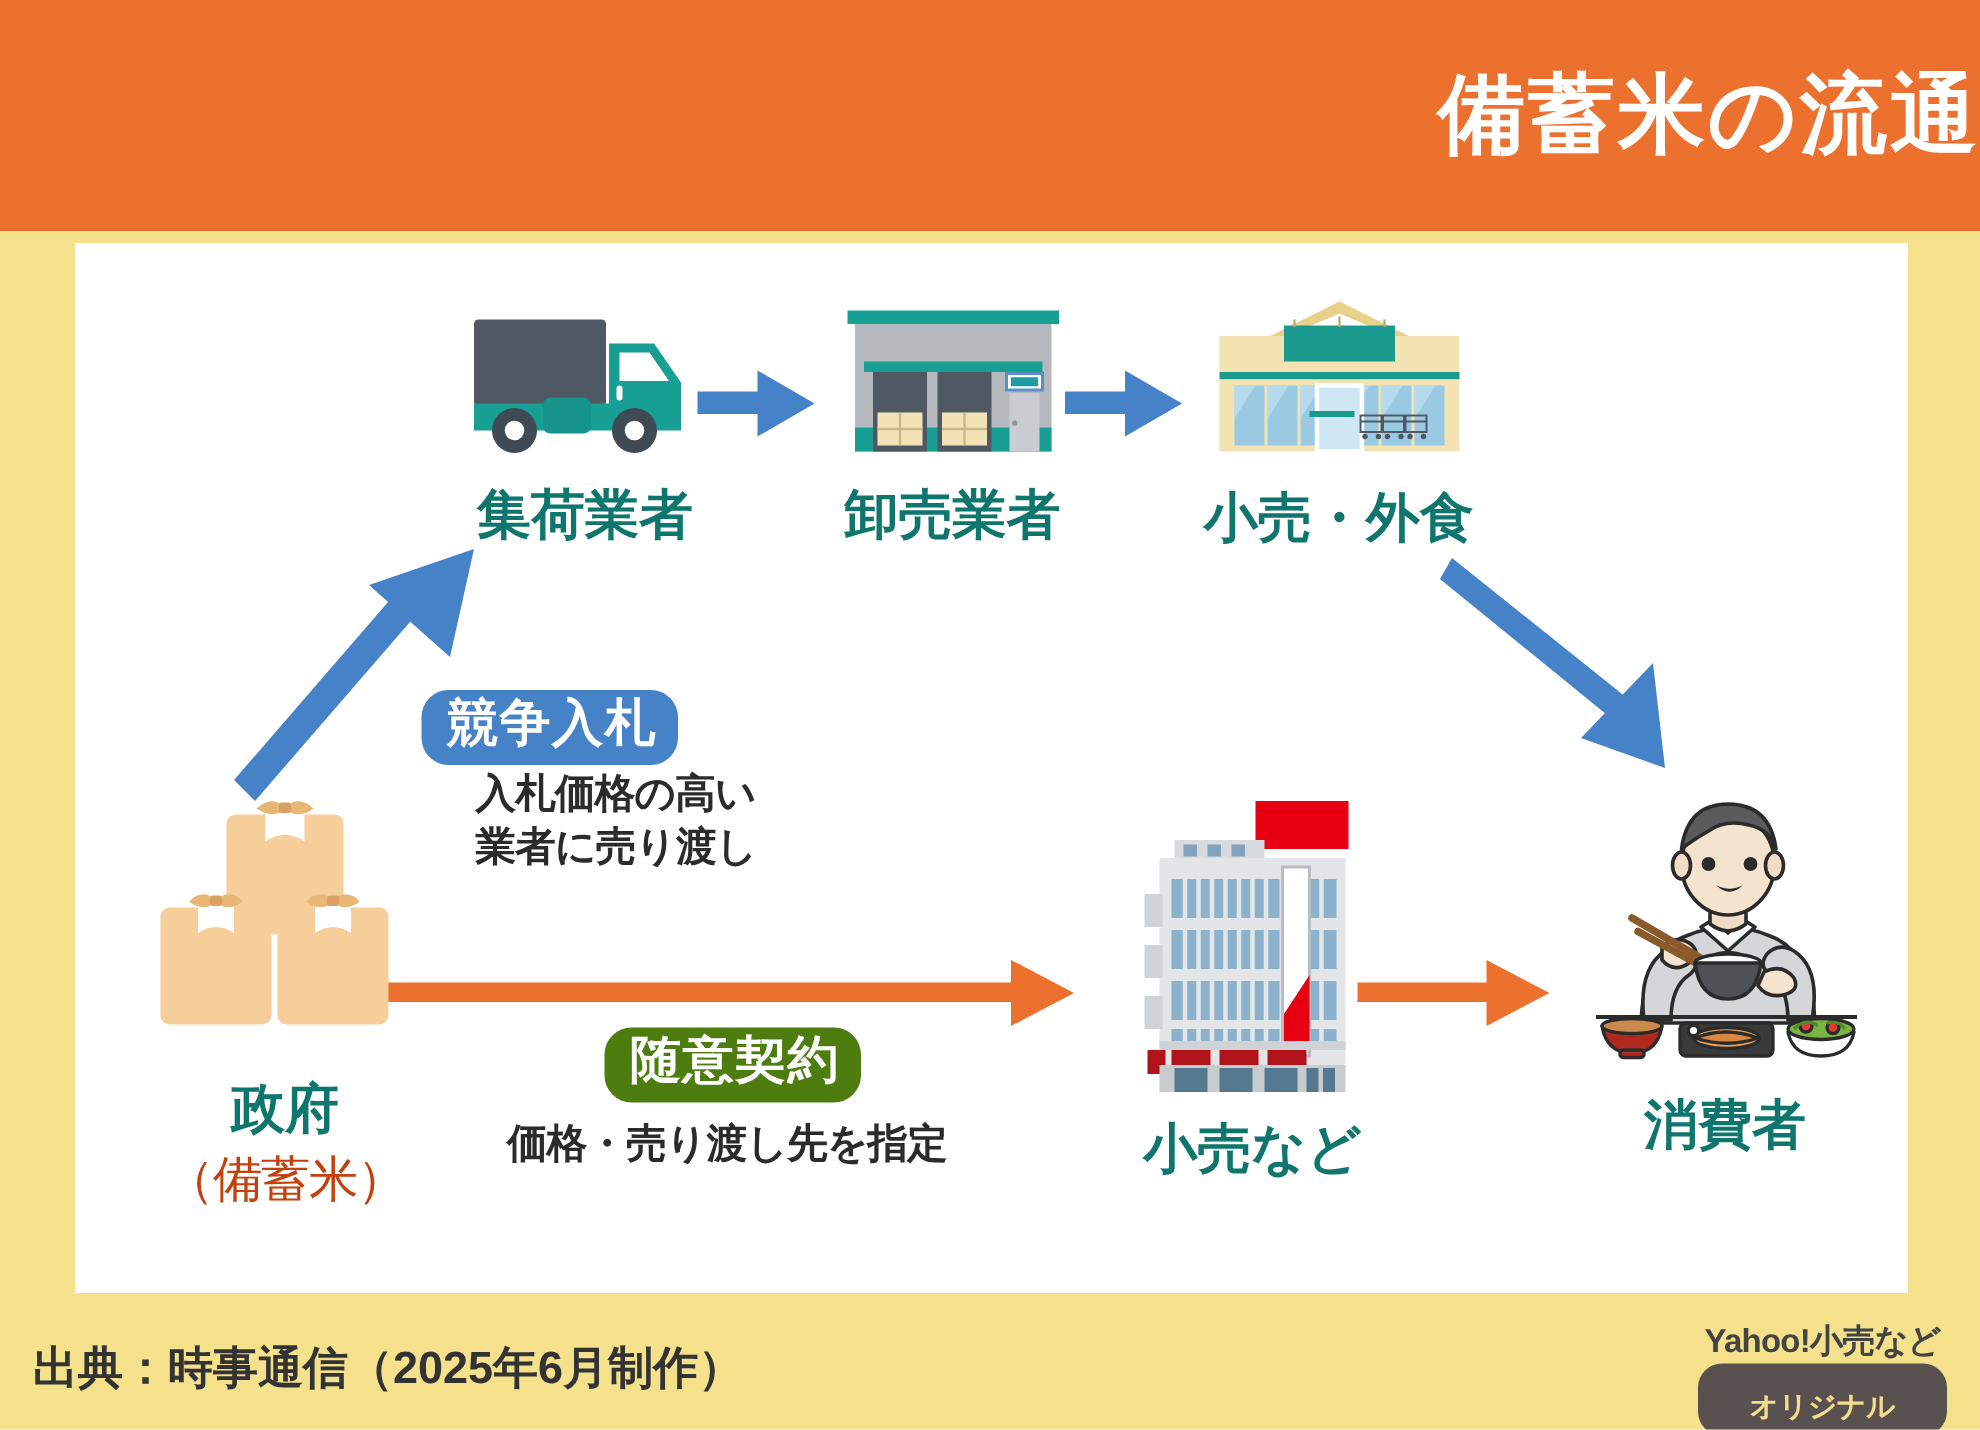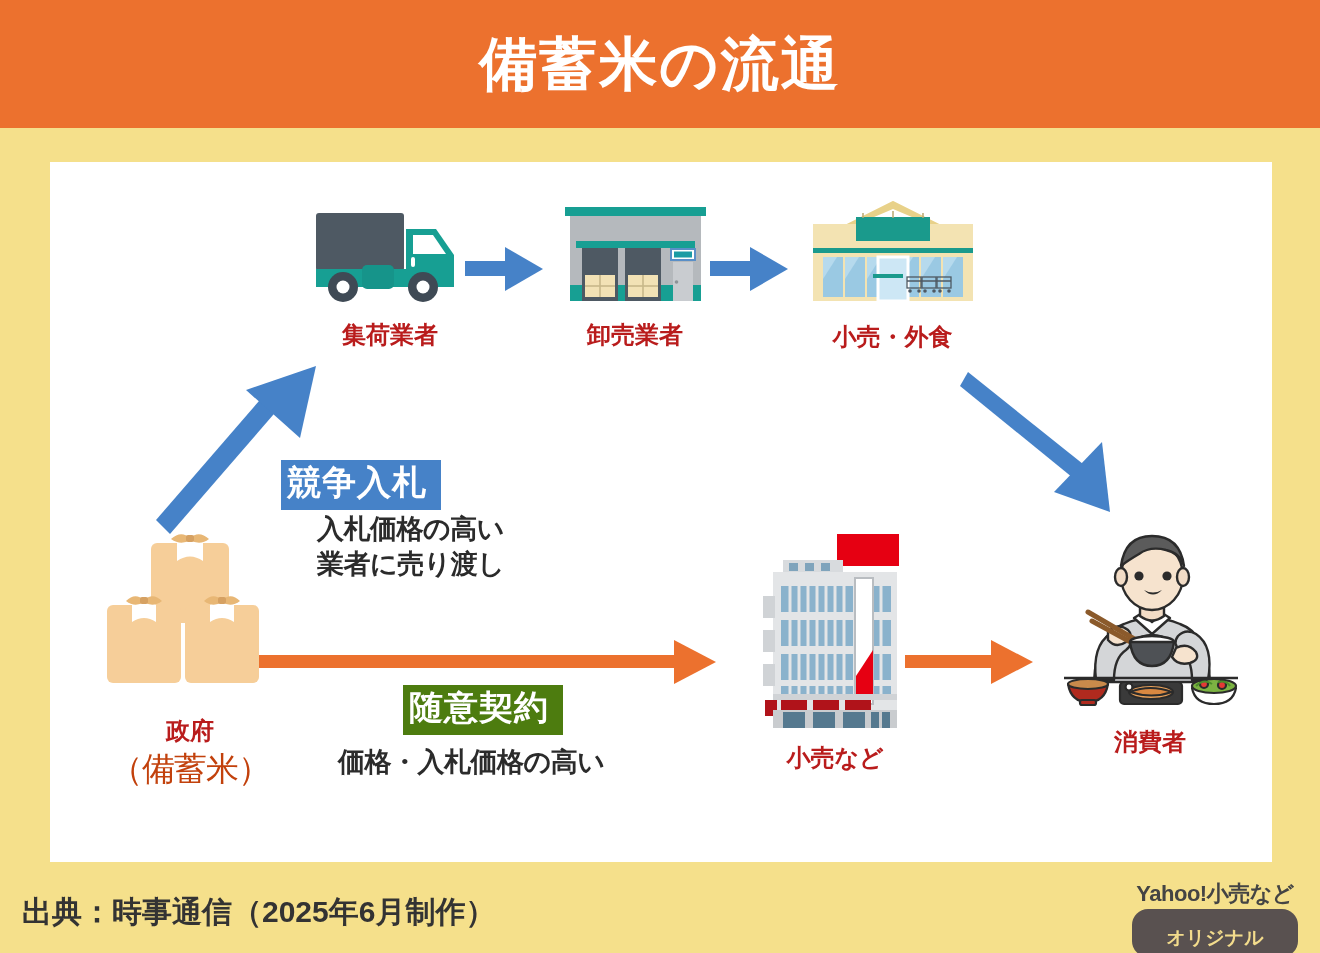--- a/index.html
+++ b/index.html
@@ -14,25 +14,25 @@
     font-family: "Liberation Sans", "DejaVu Sans", sans-serif;
     overflow: hidden;
     position: relative;
   }
 
   
   .header {
     position: absolute;
     left: 0; top: 0;
     width: 1320px;
-    height: 128px;
+    height: 154px;
     background: #EC712E;
     display: flex;
     align-items: center;
-    justify-content: center;
+    justify-content: flex-end;
   }
   .header-title {
     color: #FFFFFF;
     font-size: 58px;
     font-weight: bold;
     letter-spacing: 2px;
     line-height: 1;
   }
 
   
@@ -80,23 +80,23 @@
     padding: 16px 0 6px 0;
     letter-spacing: 0px;
   }
 
   
   .node {
     position: absolute;
     text-align: center;
   }
   .node-label {
-    font-size: 24px;
-    font-weight: bold;
-    color: #b91c1c;
+    font-size: 36px;
+    font-weight: bold;
+    color: #0f766e;
     white-space: nowrap;
     letter-spacing: 0px;
     text-align: center;
   }
   .node-sublabel {
     font-size: 33px;
     font-weight: normal;
     color: #c2410c;
     white-space: nowrap;
     letter-spacing: -1px;
@@ -131,23 +131,24 @@
   #arrow-gov-retailetc   { left: 230px; top: 638px; }
   #arrow-retailetc-cons  { left: 905px; top: 638px; }
 
   
   .badge {
     position: absolute;
     color: #FFFFFF;
     font-size: 34px;
     font-weight: bold;
     letter-spacing: 1px;
-    padding: 5px 14px 9px 6px;
+    padding: 5px 14px 9px 17px;
     white-space: nowrap;
     line-height: 1.05;
+    border-radius: 18px;
   }
   .badge-blue   { background: #4682C8; }
   .badge-orange { background: #4d7c0f; }
 
   #badge-bidding  { left: 281px; top: 460px; }
   #badge-contract { left: 403px; top: 685px; }
 
   .caption {
     position: absolute;
     font-size: 27px;
@@ -212,21 +213,21 @@
 </svg>
 
 <div class="badge badge-blue" id="badge-bidding">競争入札</div>
 <div class="caption" id="caption-bidding">
   <div>入札価格の高い</div>
   <div>業者に売り渡し</div>
 </div>
 
 <div class="badge badge-orange" id="badge-contract">随意契約</div>
 <div class="caption" id="caption-contract">
-  <div>価格・入札価格の高い</div>
+  <div>価格・売り渡し先を指定</div>
 </div>
 
 <div class="node" id="node-government">
   <div class="icon-wrap">
     <svg width="170" height="190" viewBox="0 0 170 190">
 
       <g>
         <path d="M52 38 h66 a6 6 0 0 1 6 6 v68 a6 6 0 0 1 -6 6 h-66 a6 6 0 0 1 -6 -6 v-68 a6 6 0 0 1 6 -6 z" fill="#F6CE99"></path>
         <path d="M72 38 q13 -14 26 0 l0 18 q-13 -9 -26 0 z" fill="#FFFFFF"></path>
         <path d="M66 34 q10 -9 19 -1 q9 -8 19 1 q-9 7 -19 1 q-9 6 -19 -1 z" fill="#E8B775"></path>

